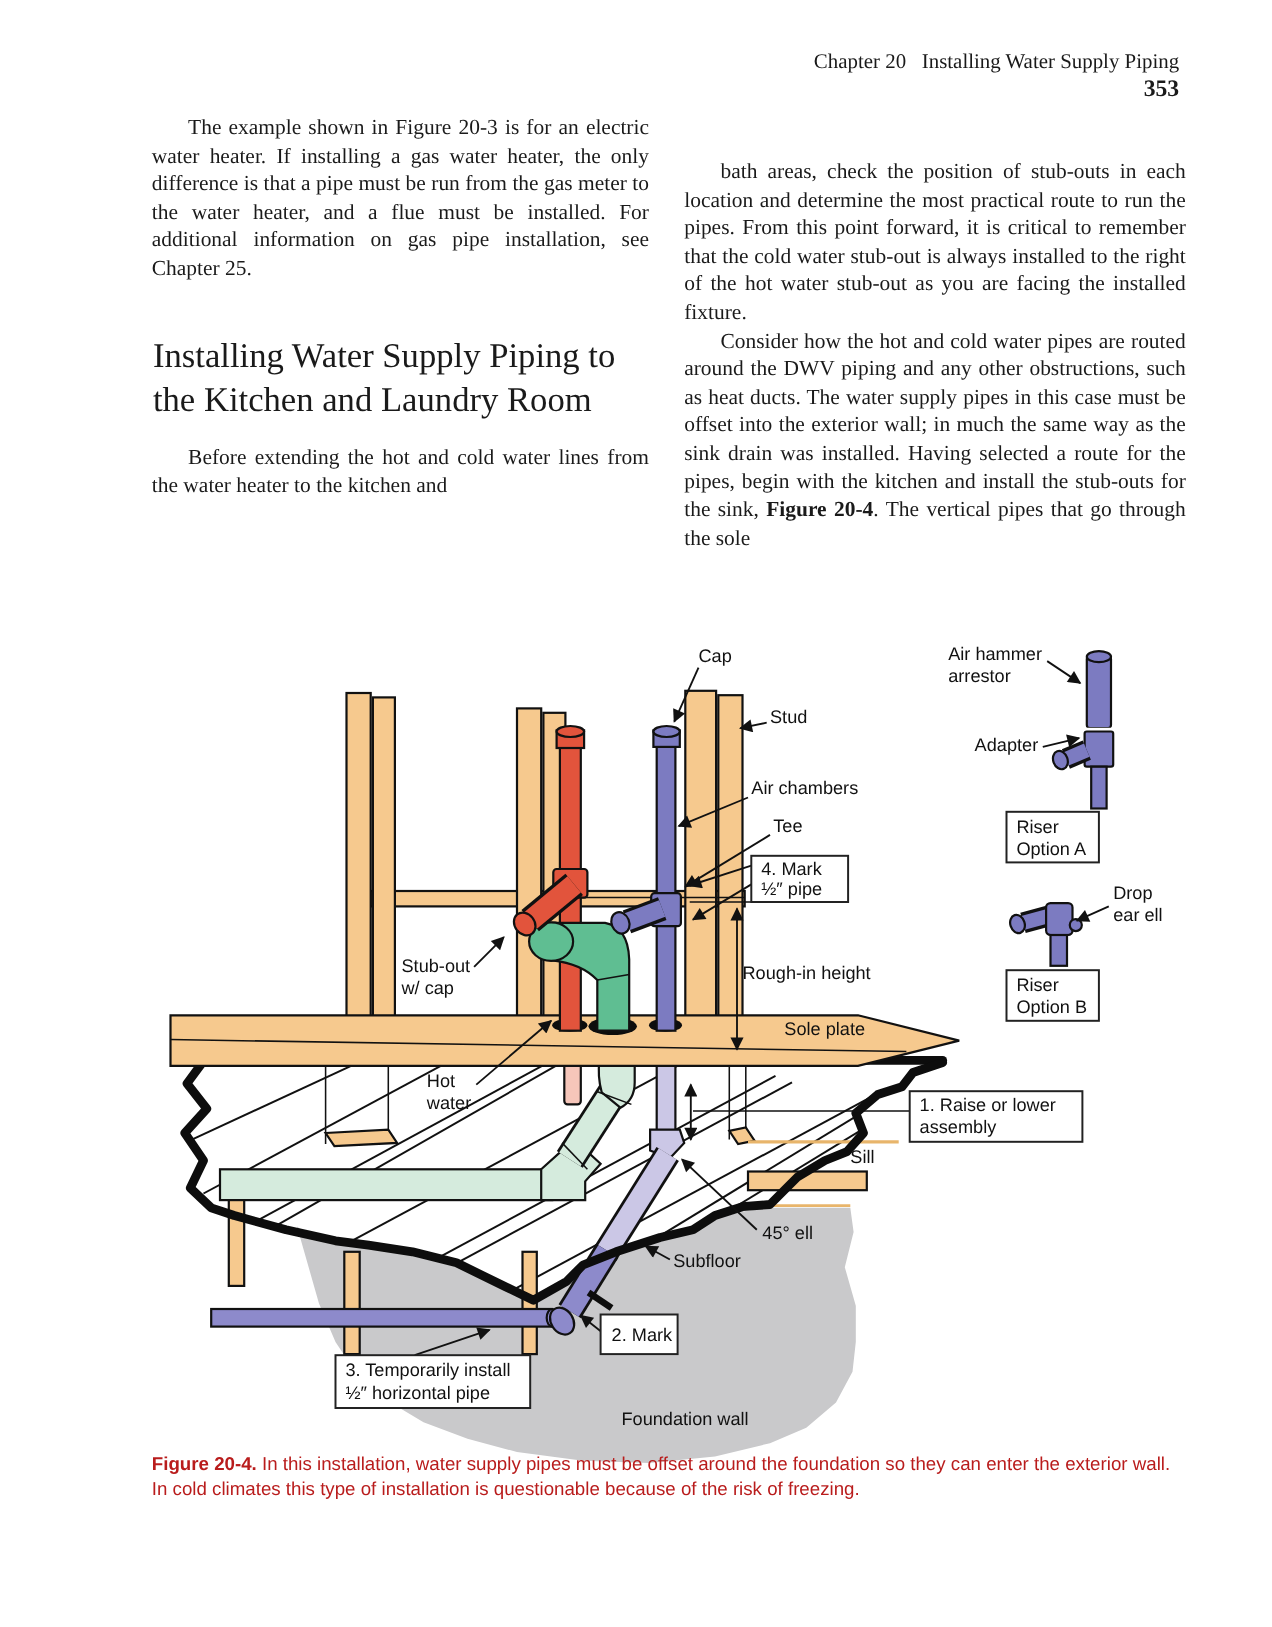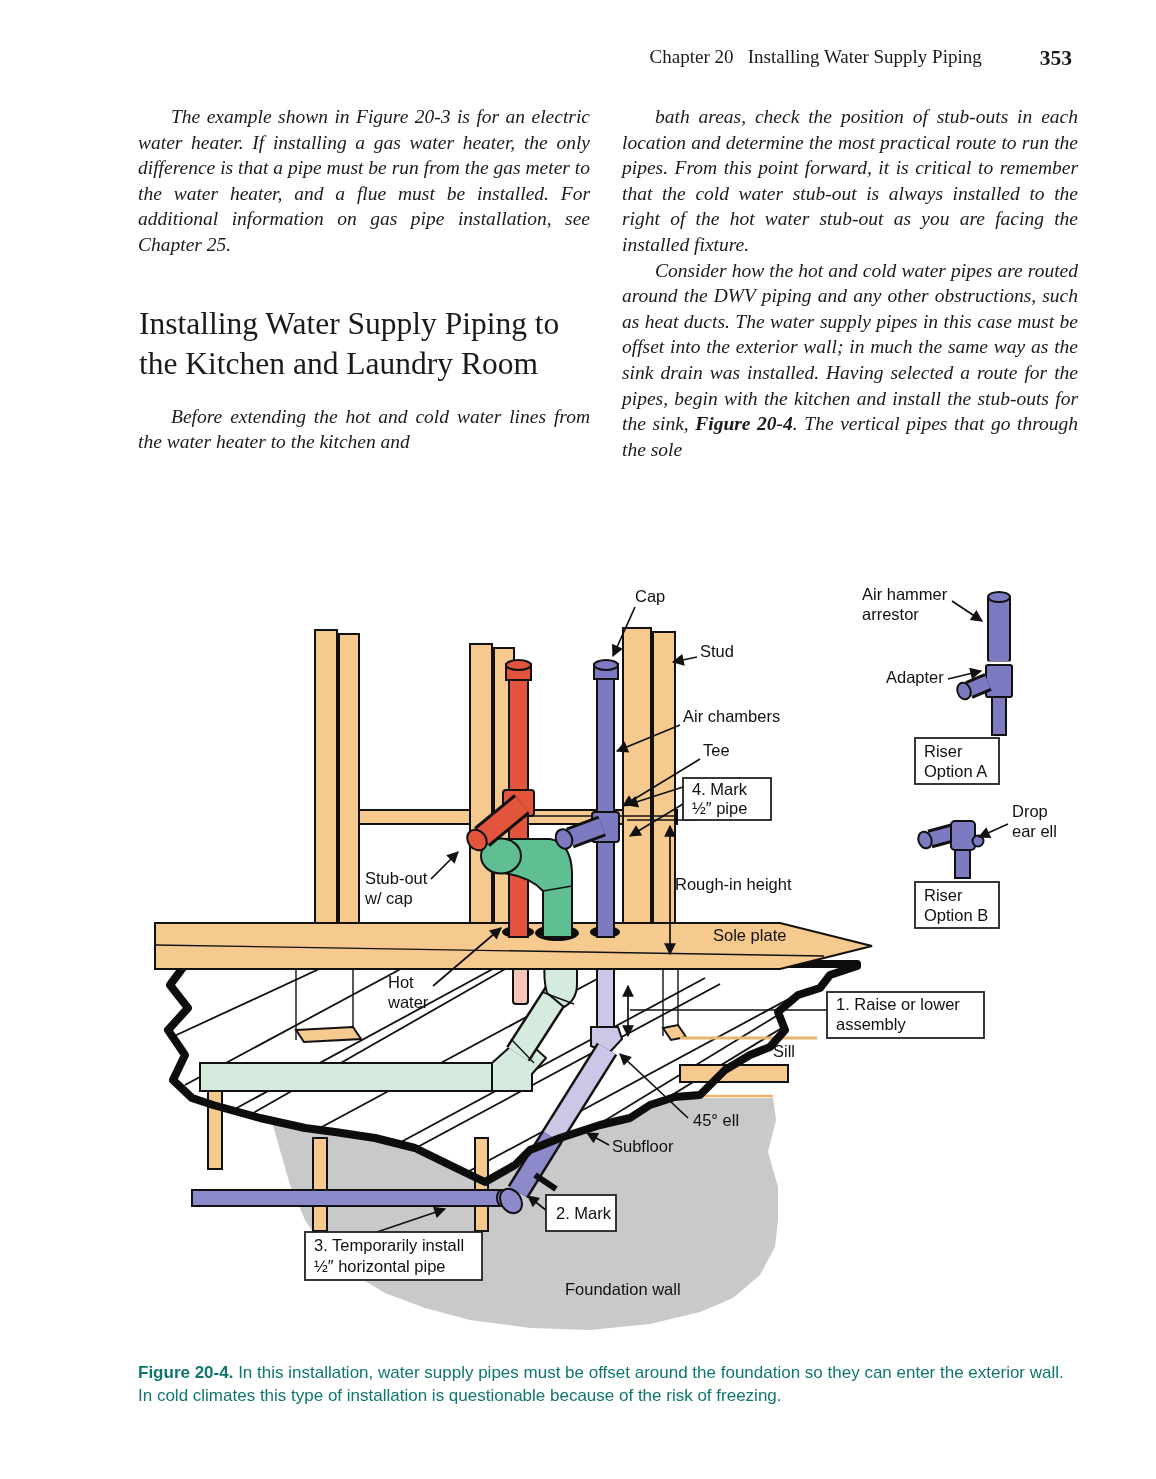--- a/index.html
+++ b/index.html
@@ -1,43 +1,43 @@
 <!DOCTYPE html>
 <html style="--wood: #F6C98E; --hot_pipe: #E2543C; --cold_pipe: #7C7BC1; --dwv_pipe: #5FBE92; --dwv_below: #D5EBDD; --cold_below: #CBC7E6; --cold_run: #8D8ACB; --hot_below: #F6C6BA; --foundation: #C9C9CB;"><head>
 <meta charset="utf-8">
 <style>
   html,body{margin:0;padding:0;background:#ffffff;}
   #page{position:relative;width:1156px;height:1479px;background:#ffffff;overflow:hidden;
         font-family:"Liberation Serif",serif;color:#1a1a1a;}
   
-  #hdr{position:absolute;left:138px;right:84px;top:46px;display:flex;justify-content:flex-end;align-items:flex-start;}
+  #hdr{position:absolute;left:138px;right:84px;top:46px;display:flex;justify-content:flex-end;align-items:flex-end;flex-direction:column;}
   #hdr .run{font-size:19px;white-space:pre;}
   #hdr .pageno{font-weight:bold;font-size:21.5px;margin-left:58px;}
   
   .col{position:absolute;top:104px;font-size:19.5px;line-height:25.6px;text-align:justify;}
   #colL{left:138px;width:452px;}
-  #colR{left:622px;width:456px;}
-  .col p{margin:0;text-indent:33px;font-style:italic;}
+  #colR{left:622px;width:456px;margin-top:40px;}
+  .col p{margin:0;text-indent:33px;}
   #colL h1{font-size:31.5px;line-height:40px;font-weight:400;margin:46px 0 20px 1px;text-align:left;text-indent:0;}
   
   #fig{position:absolute;left:130px;top:560px;width:1026px;height:780px;}
   .lbl{font-family:"Liberation Sans",sans-serif;font-size:16.5px;fill:#111;}
   .lblbox{fill:#ffffff;stroke:#222;stroke-width:1.8;}
   .ldr{stroke:#111;stroke-width:1.7;fill:none;}
   .oln{stroke:#111;stroke-width:2;}
   .thin{stroke:#111;stroke-width:1.4;}
   .jag{stroke:#0d0d0d;stroke-width:8;fill:none;stroke-linejoin:round;stroke-linecap:round;}
   .f-wood{fill:var(--wood);} .f-hot{fill:var(--hot_pipe);} .f-cold{fill:var(--cold_pipe);}
   .f-dwv{fill:var(--dwv_pipe);} .f-dwvb{fill:var(--dwv_below);} .f-coldb{fill:var(--cold_below);}
   .f-coldrun{fill:var(--cold_run);} .f-hotb{fill:var(--hot_below);} .f-found{fill:var(--foundation);}
   .s-hot{stroke:var(--hot_pipe);} .s-cold{stroke:var(--cold_pipe);} .s-dwvb{stroke:var(--dwv_below);}
   .s-coldb{stroke:var(--cold_below);} .s-coldrun{stroke:var(--cold_run);}
   
-  #cap{position:absolute;left:138px;top:1362px;width:942px;font-family:"Liberation Sans",sans-serif;
-       font-size:17px;line-height:22.5px;color:#0f766e;}
+  #cap{position:absolute;left:138px;top:1320px;width:942px;font-family:"Liberation Sans",sans-serif;
+       font-size:17px;line-height:22.5px;color:#b91c1c;}
 </style>
 </head>
 <body>
 
 <div id="page">
 
   <div id="hdr">
     <span class="run">Chapter 20   Installing Water Supply Piping</span>
     <span class="pageno">353</span>
   </div>

